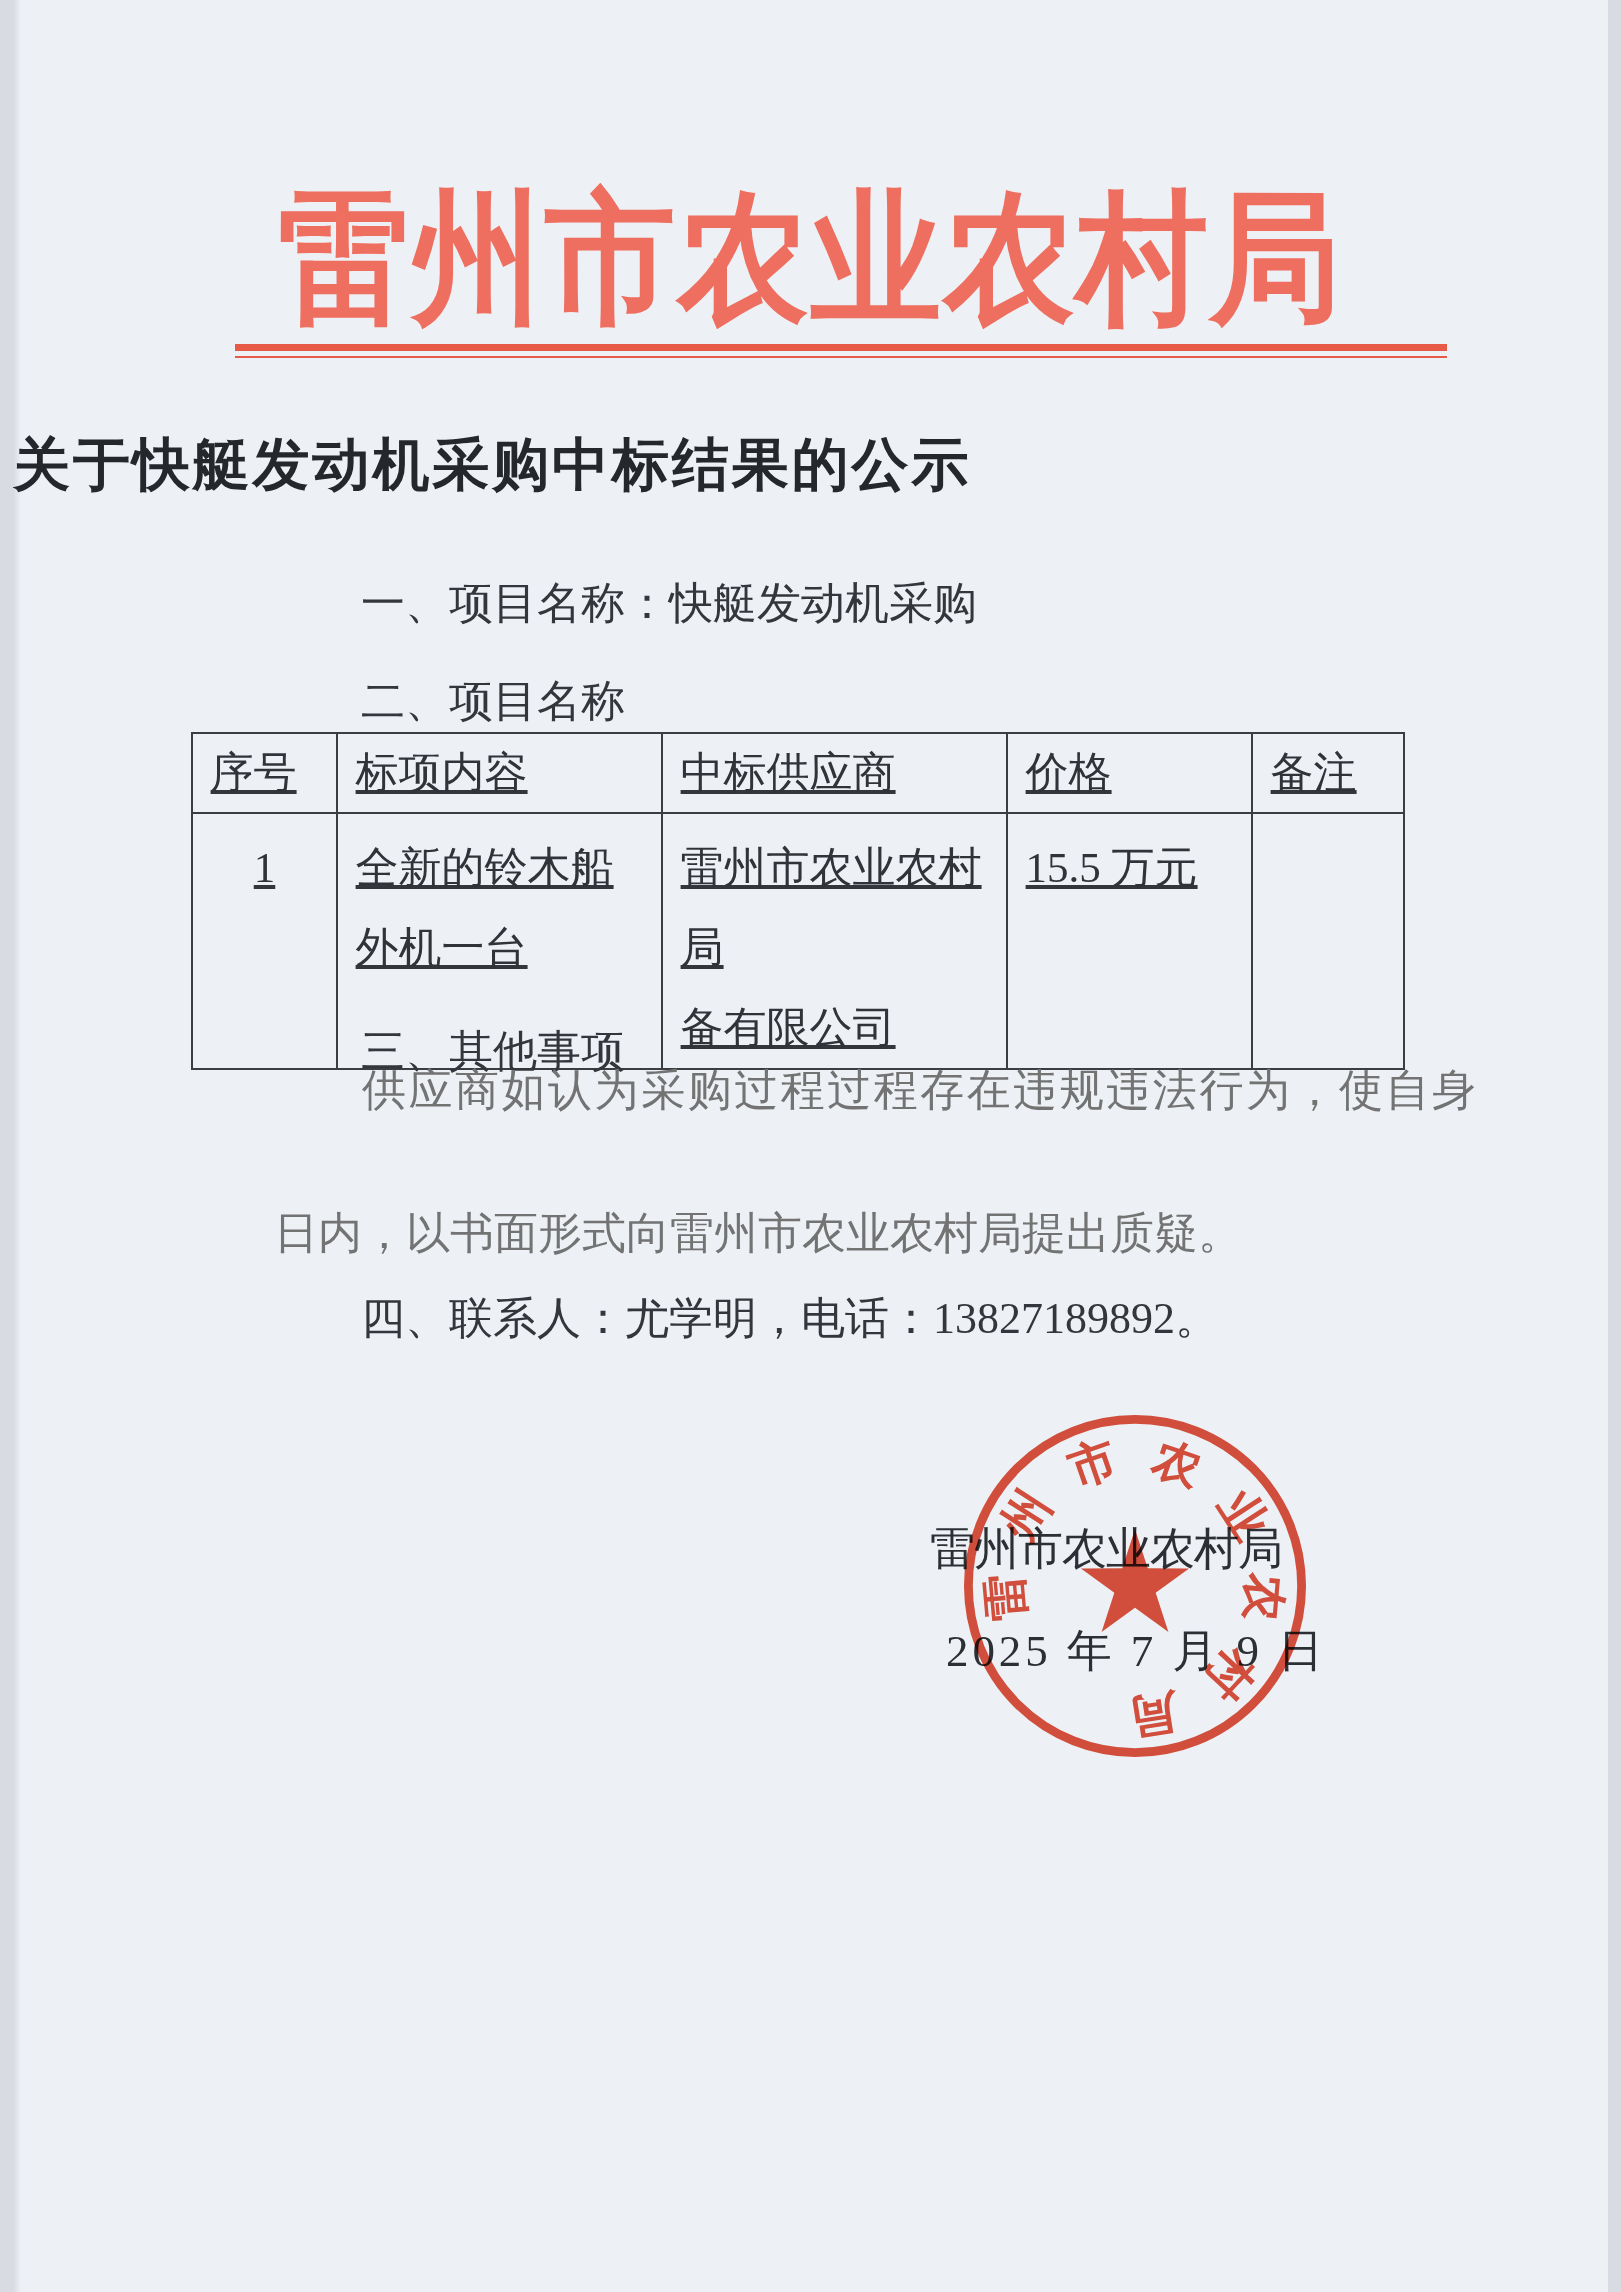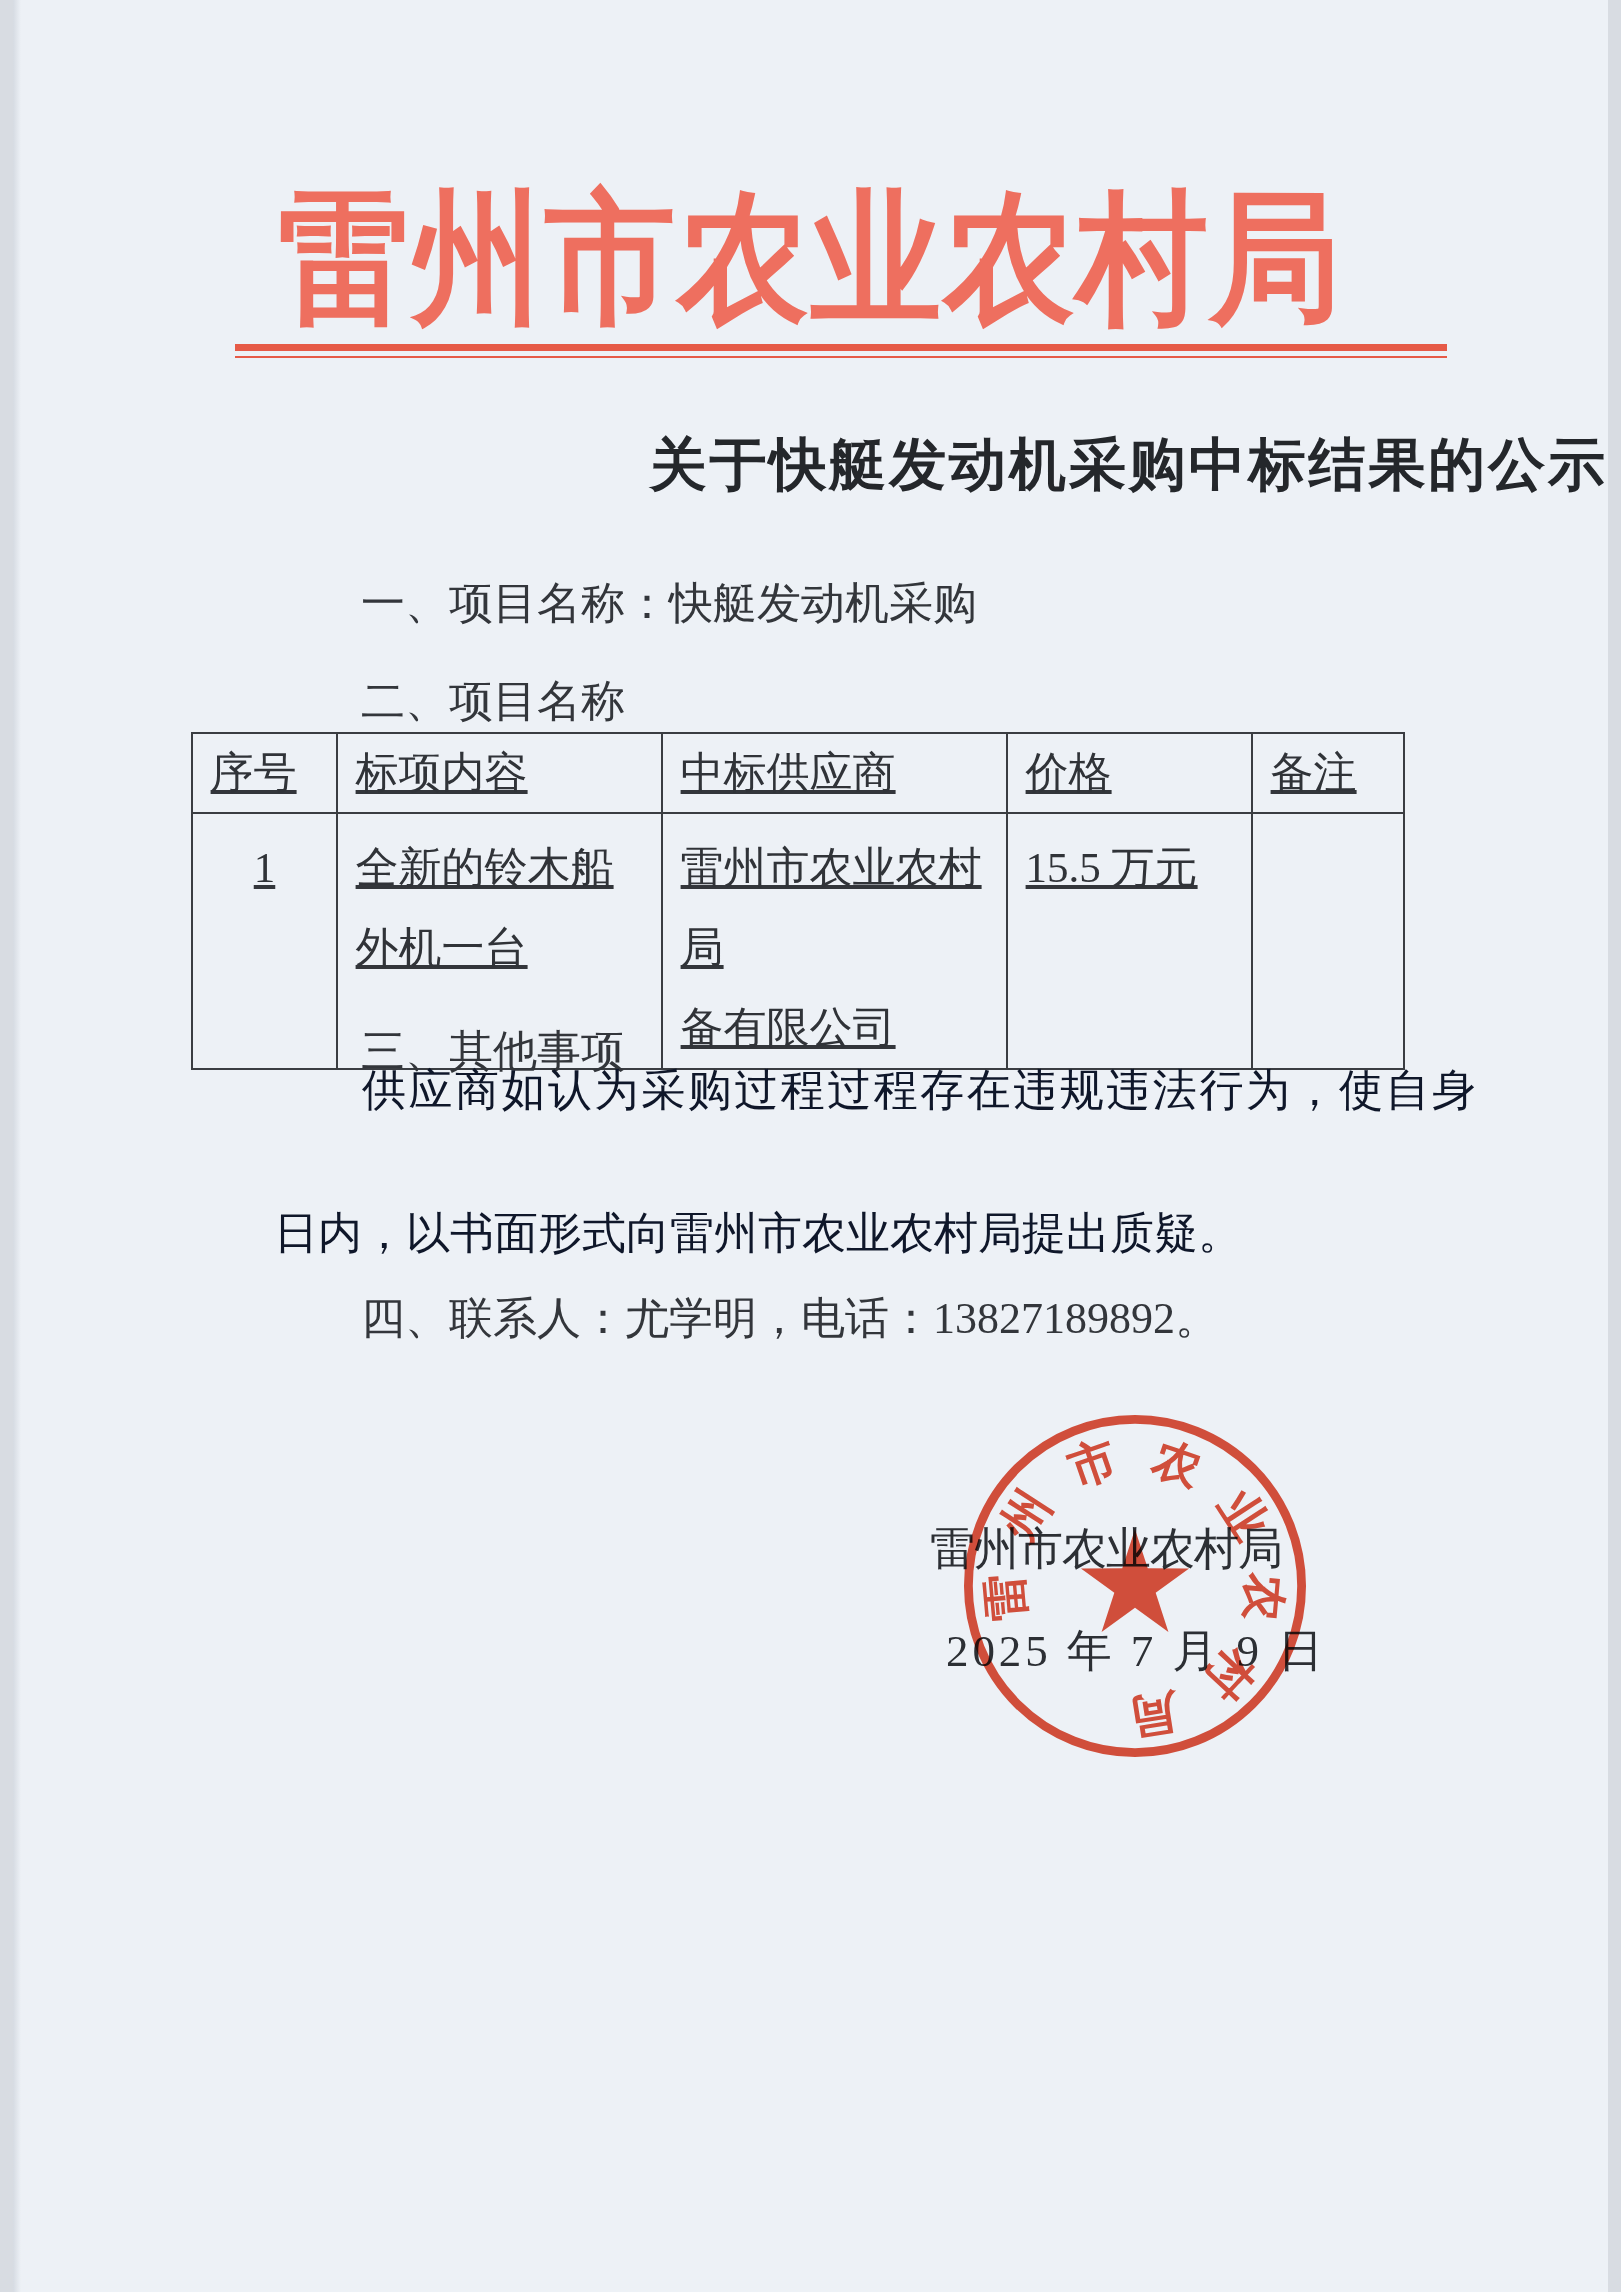--- a/index.html
+++ b/index.html
@@ -26,21 +26,21 @@
     letter-spacing:2px;
   }
   .org-title .stretch{display:inline-block;transform:scaleY(1.10);transform-origin:center;}
   .head-rule{
     left:222px;top:344px;width:1212px;height:4.9px;
     border-top:7.8px solid #e65a47;
     border-bottom:2.9px solid #e65a47;
   }
   .doc-title{
     top:427px;left:0;right:0;
-    text-align:right;
+    text-align:left;
     font-size:57px;font-weight:bold;
     color:#24272b;letter-spacing:2.9px;
   }
   .sec{left:348px;font-size:44px;color:#33363b;white-space:nowrap;}
   .sec-1{top:574px;}
   .sec-2{top:672px;}
   .sec-3{top:1022px;}
   .sec-4{top:1289px;}
   table.results{
     position:absolute;left:178px;top:732px;width:1212px;
@@ -58,21 +58,21 @@
   }
   table.results td{
     height:157px;vertical-align:top;
     padding:13.7px 0 0 17.6px;line-height:80px;
   }
   table.results td.center{text-align:center;padding-left:0;}
   .cell-line{display:block;}
   .para-line{
     left:261px;width:1202px;
     font-size:44px;line-height:72px;height:72px;
-    color:#0f172a;
+    color:#737373;
   }
   .just{text-align:justify;text-align-last:justify;}
   .pl-0{top:1055px;text-indent:88px;}
   .pl-1{top:1126px;}
   .pl-2{top:1198px;}
   .sig-org{
     left:917px;top:1519px;
     font-size:45px;color:#2c2f34;letter-spacing:-1px;white-space:nowrap;
   }
   .sig-date{

